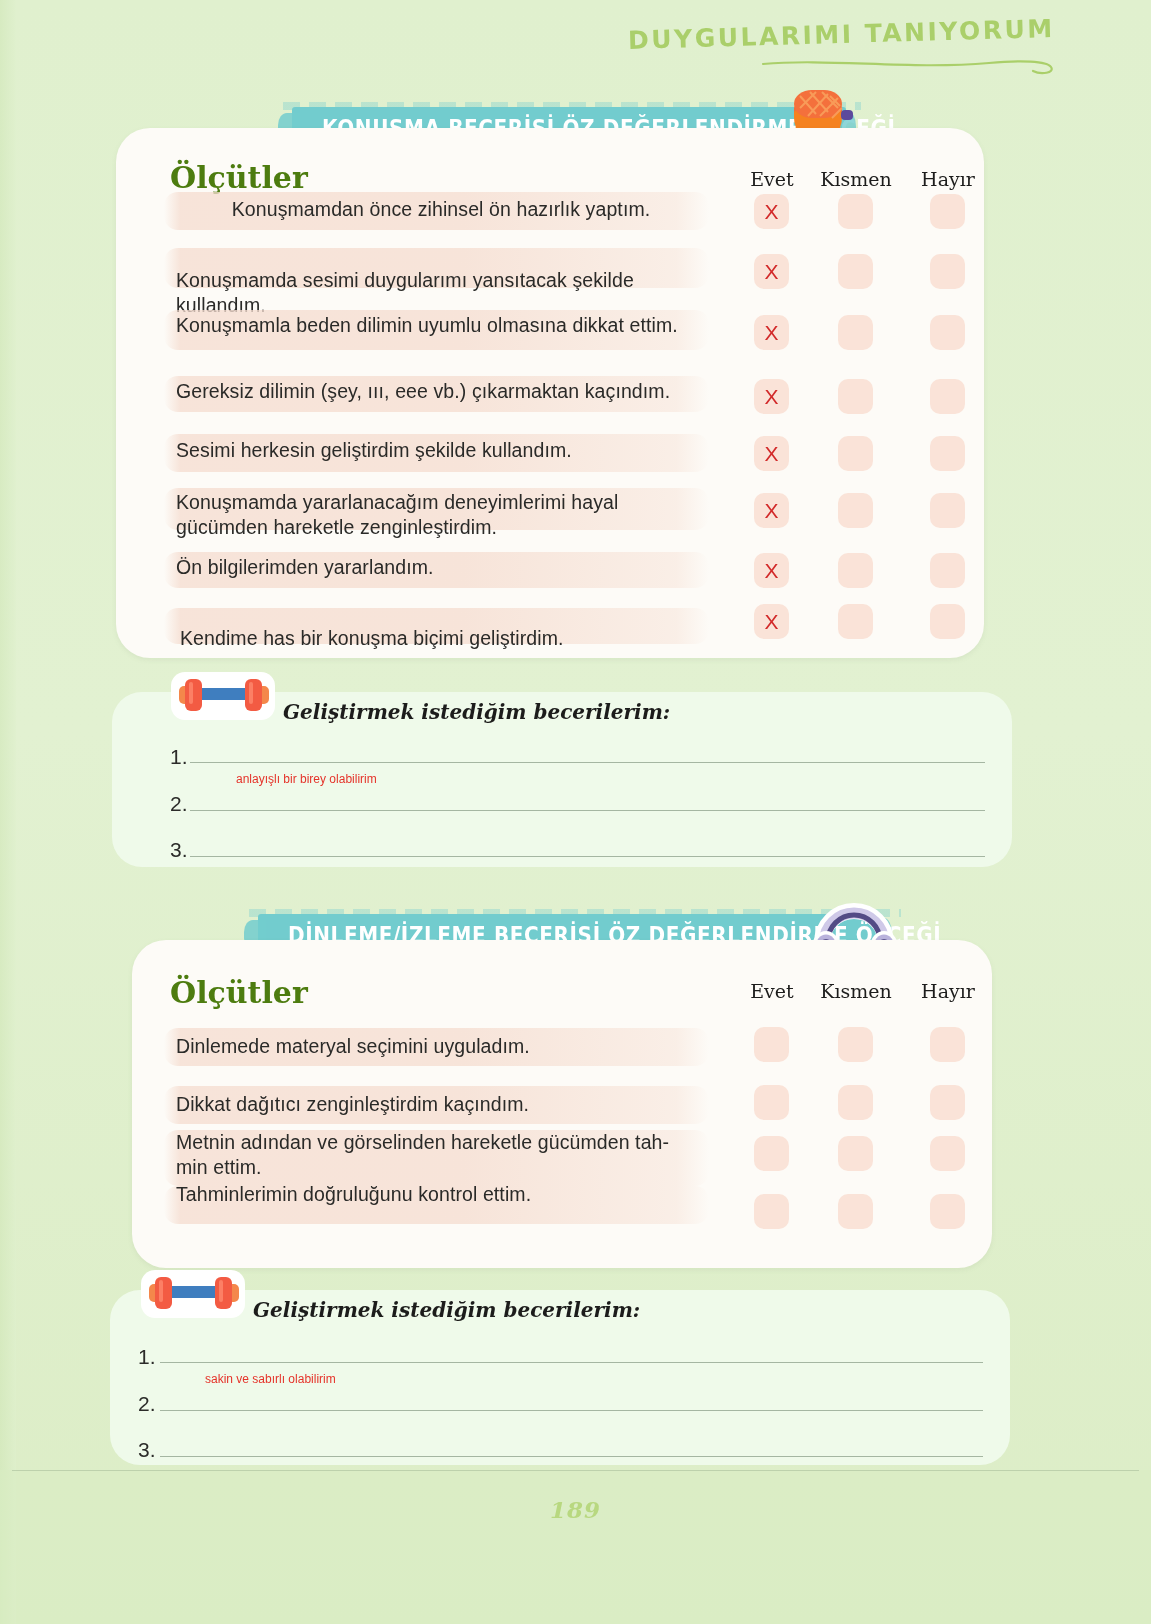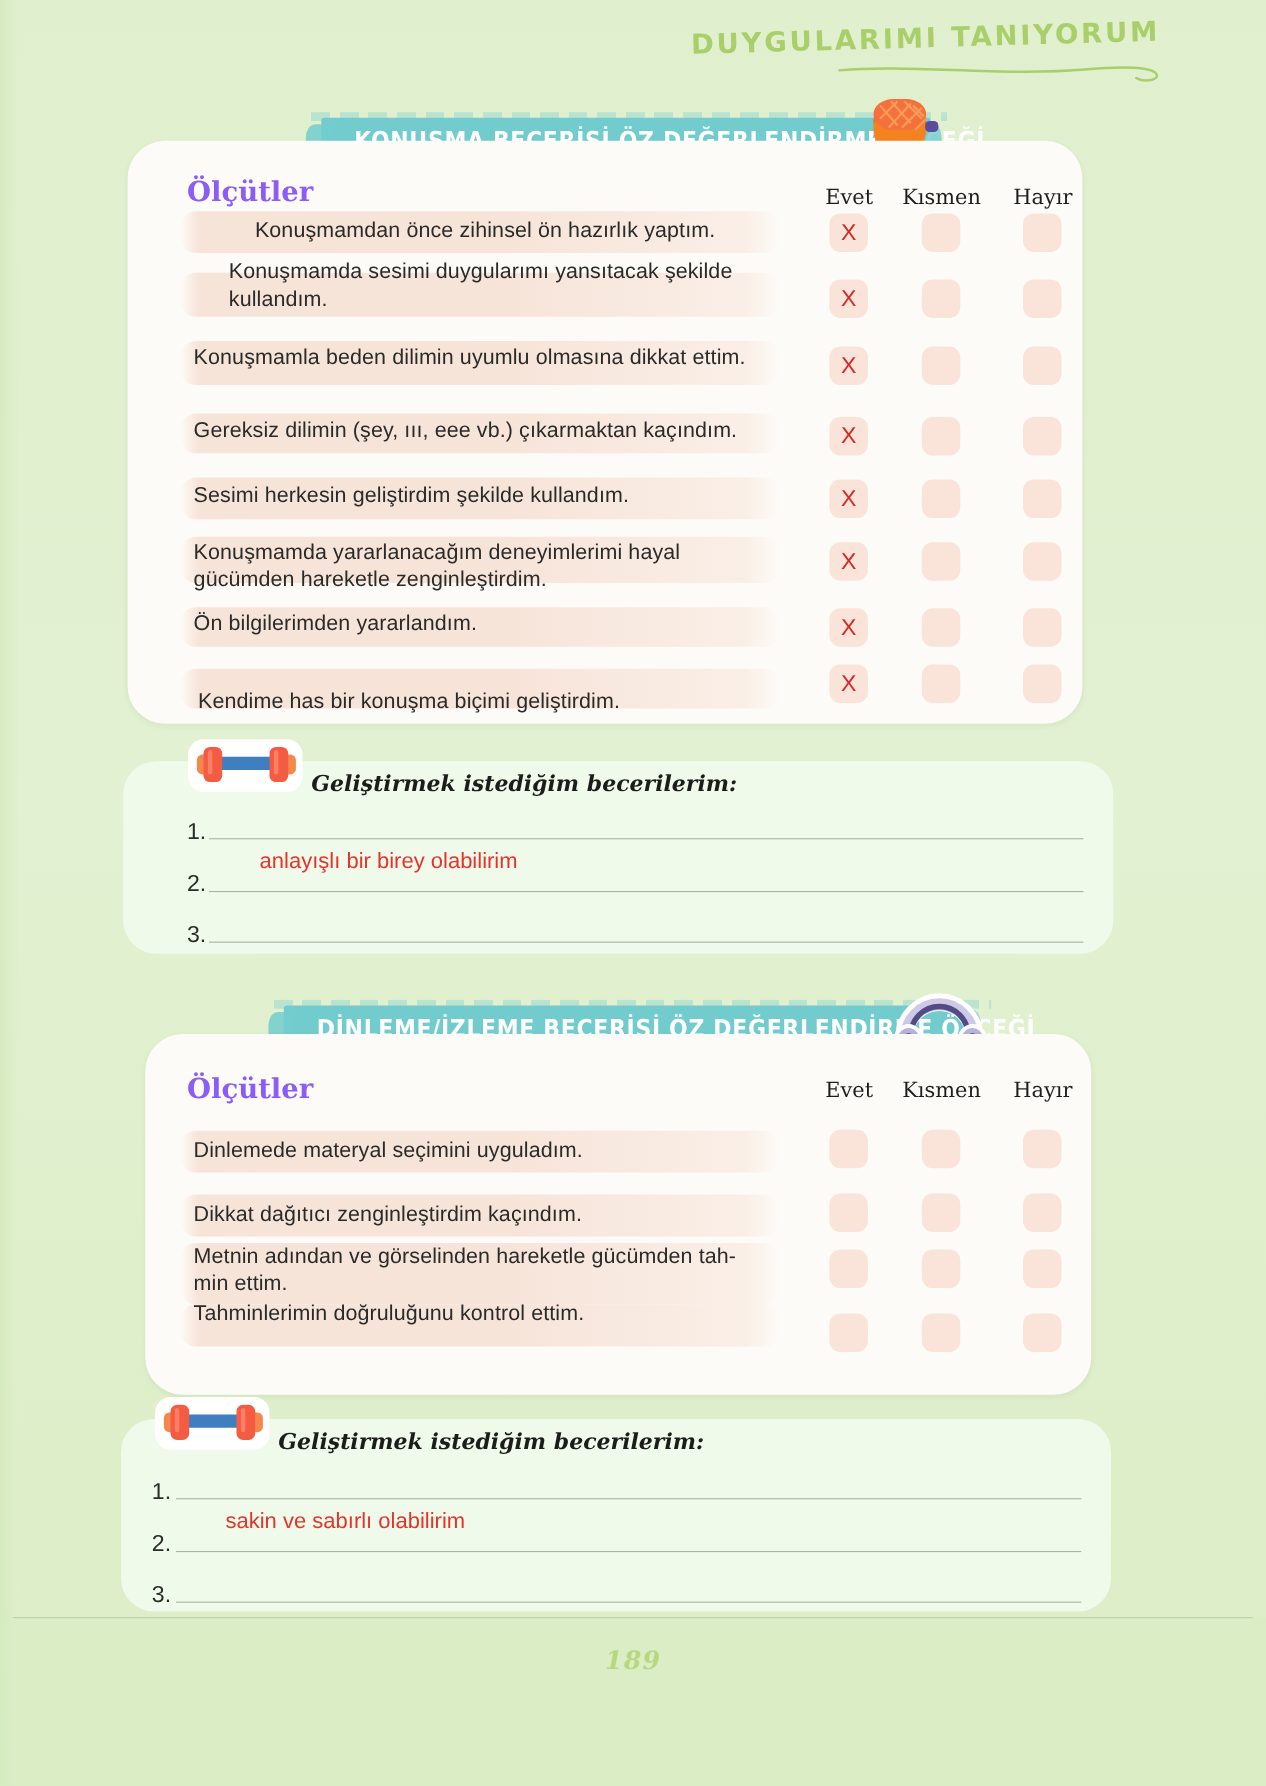--- a/index.html
+++ b/index.html
@@ -80,22 +80,22 @@
   .card{
     position:absolute;
     background:#fdfbf7;
     border-radius:34px;
     box-shadow:0 2px 5px rgba(120,140,110,.10);
   }
   .card-head{
     position:absolute;
     font-family:"DejaVu Serif", serif;
     font-weight:700;
-    font-size:25px;
-    color:#8b5cf6;
+    font-size:30px;
+    color:#4d7c0f;
   }
   .col-head{
     position:absolute;
     font-family:"DejaVu Serif", serif;
     font-size:19px;
     color:#1d1d1c;
     text-align:center;
     width:90px;
   }
   .row-stripe{
@@ -147,21 +147,21 @@
   }
   .skill-line{
     position:absolute;
     height:1px;
     background:#8c9f8a;
     opacity:.75;
   }
   .skill-answer{
     position:absolute;
     font-family:"Liberation Sans", sans-serif;
-    font-size:20px;
+    font-size:12px;
     color:#e5332a;
   }
 
   .page-number{
     position:absolute;
     left:0; right:0; top:1496px;
     text-align:center;
     font-family:"DejaVu Serif", serif;
     font-style:italic; font-weight:700;
     font-size:23px;
@@ -222,21 +222,21 @@
 <div class="col-head" style="left:903px; top:168px;">Hayır</div>
 
 <div class="row-stripe" style="left:164px; top:192px; width:545px; height:38px;"></div>
 <div class="row-text" style="left:176px; top:197px; width:530px;text-align:center;">Konuşmamdan önce zihinsel ön hazırlık yaptım.</div>
 <div class="cellbox" style="left:754px; top:194px;"></div>
 <div class="cellmark" style="left:754px; top:194px;">X</div>
 <div class="cellbox" style="left:838px; top:194px;"></div>
 <div class="cellbox" style="left:930px; top:194px;"></div>
 
 <div class="row-stripe" style="left:164px; top:248px; width:545px; height:40px;"></div>
-<div class="row-text" style="left:176px; top:235px; width:520px;margin-left:32px;">Konuşmamda sesimi duygularımı yansıtacak şekilde kullandım.</div>
+<div class="row-text" style="left:176px; top:268px; width:520px;">Konuşmamda sesimi duygularımı yansıtacak şekilde kullandım.</div>
 <div class="cellbox" style="left:754px; top:254px;"></div>
 <div class="cellmark" style="left:754px; top:254px;">X</div>
 <div class="cellbox" style="left:838px; top:254px;"></div>
 <div class="cellbox" style="left:930px; top:254px;"></div>
 
 <div class="row-stripe" style="left:164px; top:310px; width:545px; height:40px;"></div>
 <div class="row-text" style="left:176px; top:313px; width:520px;">Konuşmamla beden dilimin uyumlu olmasına dikkat ettim.</div>
 <div class="cellbox" style="left:754px; top:315px;"></div>
 <div class="cellmark" style="left:754px; top:315px;">X</div>
 <div class="cellbox" style="left:838px; top:315px;"></div>

